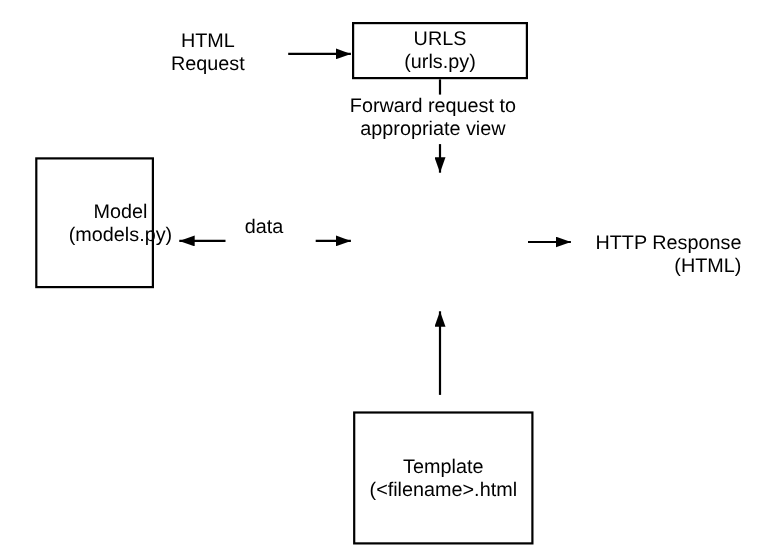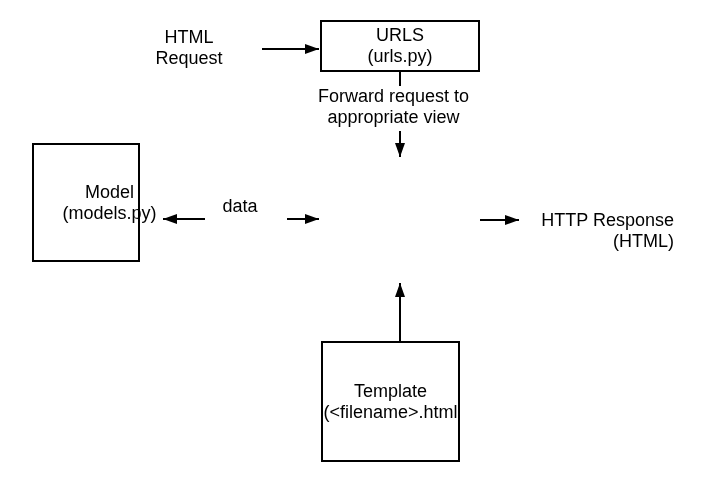--- a/index.html
+++ b/index.html
@@ -42,21 +42,21 @@
   }
   .label {
     position: absolute;
     font-size: 18px;
     line-height: 21px;
     white-space: nowrap;
   }
   #box-urls     { left: 320px; top: 20px;  width: 160px; height: 52px;  }
   #box-view     { left: 320px; top: 160px; width: 160px; height: 118px; }
   #box-model    { left: 32px;  top: 143px; width: 108px; height: 119px; padding-left: 47px; }
-  #box-template { left: 321px; top: 341px; width: 139px; height: 121px; }
+  #box-template { left: 321px; top: 374px; width: 164px; height: 121px; }
   #label-http-request { left: 139px; top: 27px;  width: 100px; text-align: center; }
   #label-forward      { left: 318px; top: 86px;  text-align: center; background: #ffffff; }
   #label-readwrite    { left: 196px; top: 196px; width: 88px;  text-align: center; }
   #label-response     { left: 528px; top: 194px; width: 146px; text-align: right; margin-top: 16px; }
 </style>
 </head>
 <body>
 
 <div id="canvas">
 

